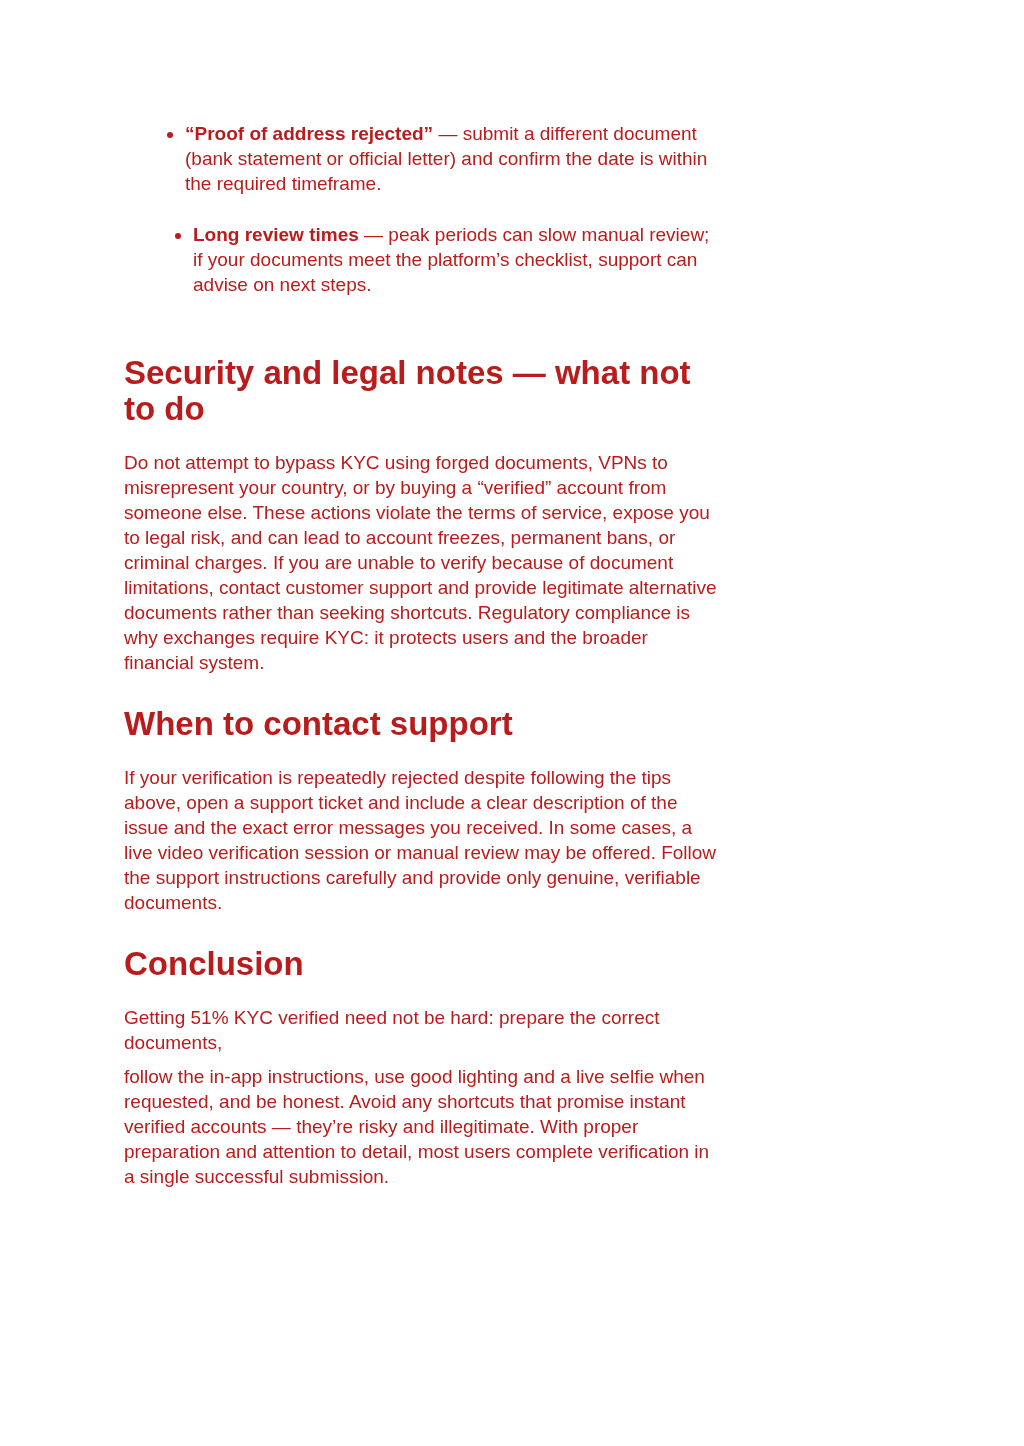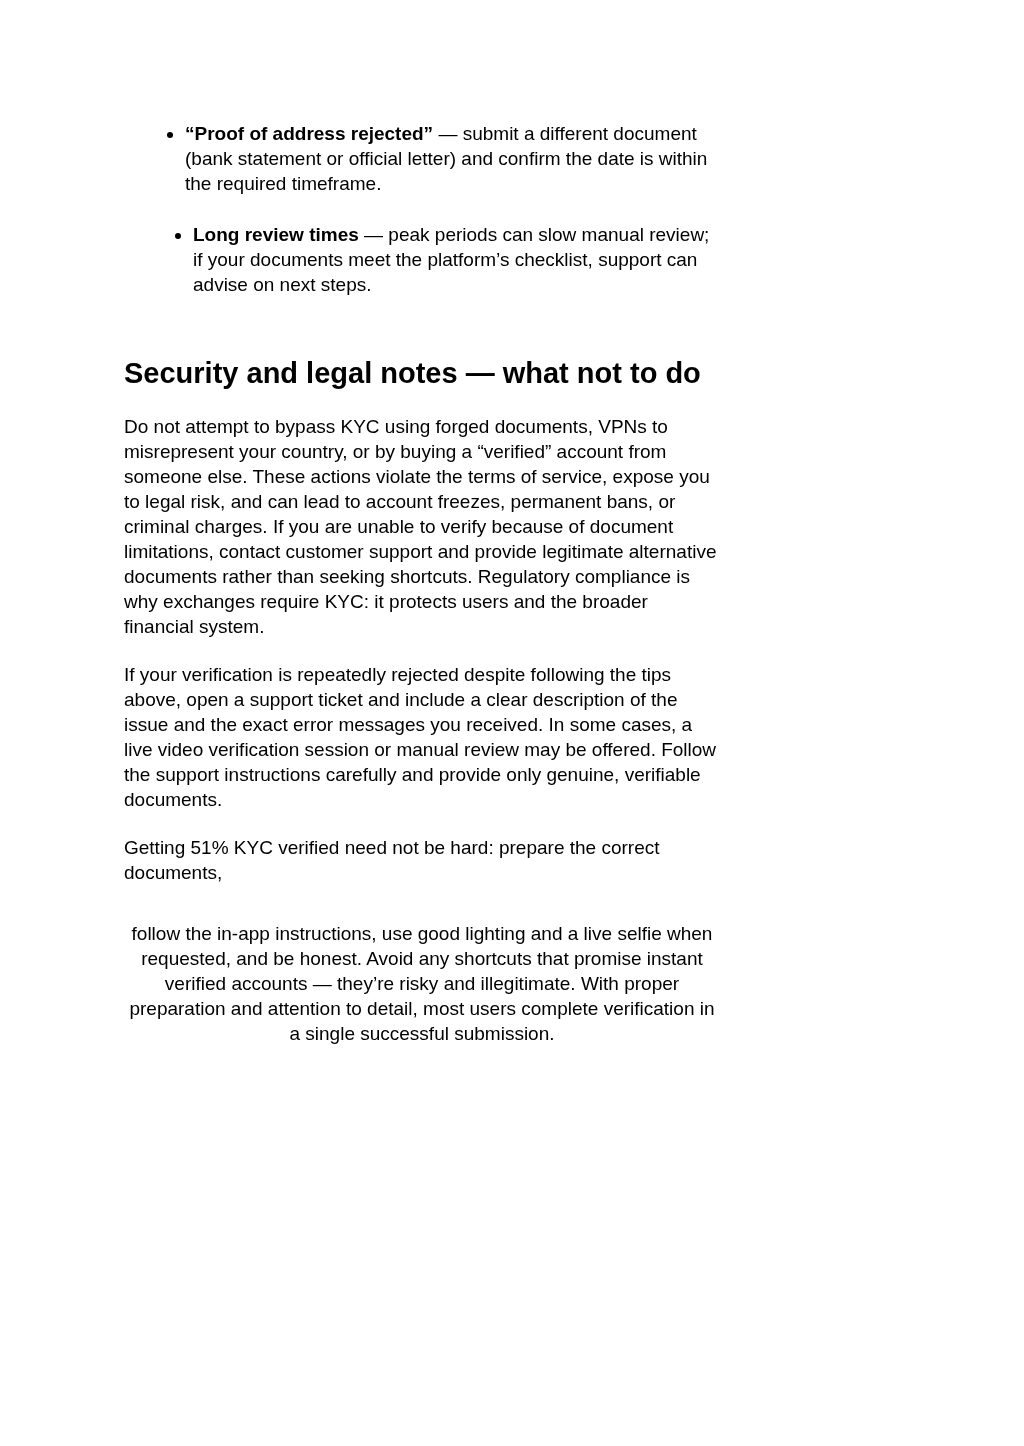--- a/index.html
+++ b/index.html
@@ -7,21 +7,21 @@
     padding: 0;
     background: #ffffff;
   }
   .page {
     position: relative;
     width: 844px;
     height: 1446px;
     background: #ffffff;
     overflow: hidden;
     font-family: "Liberation Sans", sans-serif;
-    color: #000000;
+    color: #b91c1c;
   }
   .content {
     padding: 121px 124px 0 124px;
     font-size: 19px;
     line-height: 25px;
   }
   ul.bullets {
     margin: 0;
     padding: 0 0 0 61px;
     list-style: disc outside;
@@ -30,34 +30,33 @@
     padding-left: 0;
   }
   ul.bullets li + li {
     margin-top: 26px;
     margin-left: 8px;
   }
   .b {
     font-weight: bold;
   }
   h1.sec-heading {
-    font-size: 29px;
+    font-size: 33px;
     line-height: 36px;
     font-weight: bold;
     margin: 31px 0 0 0;
   }
   h1.sec-heading.after-list {
     margin-top: 58px;
   }
   .content p {
     margin: 23px 0 0 0;
   }
   .content p + p {
-    margin-top: 36px;
-    text-align: center;
+    margin-top: 9px;
   }
 </style>
 </head>
 <body>
 
 <div class="page">
   <div class="content">
 
     <ul class="bullets">
       <li>
@@ -67,22 +66,24 @@
         <span class="b">Long review times</span><span> — peak periods can slow manual review; if your documents meet the platform’s checklist, support can advise on next steps.</span>
       </li>
     </ul>
 
     <section>
       <h1 class="sec-heading after-list">Security and legal notes — what not to do</h1>
       <p>Do not attempt to bypass KYC using forged documents, VPNs to misrepresent your country, or by buying a “verified” account from someone else. These actions violate the terms of service, expose you to legal risk, and can lead to account freezes, permanent bans, or criminal charges. If you are unable to verify because of document limitations, contact customer support and provide legitimate alternative documents rather than seeking shortcuts. Regulatory compliance is why exchanges require KYC: it protects users and the broader financial system.</p>
     </section>
 
     <section>
+      <h1 class="sec-heading">When to contact support</h1>
       <p>If your verification is repeatedly rejected despite following the tips above, open a support ticket and include a clear description of the issue and the exact error messages you received. In some cases, a live video verification session or manual review may be offered. Follow the support instructions carefully and provide only genuine, verifiable documents.</p>
     </section>
 
     <section>
+      <h1 class="sec-heading">Conclusion</h1>
       <p>Getting 51% KYC verified need not be hard: prepare the correct documents,</p>
       <p>follow the in-app instructions, use good lighting and a live selfie when requested, and be honest. Avoid any shortcuts that promise instant verified accounts — they’re risky and illegitimate. With proper preparation and attention to detail, most users complete verification in a single successful submission.</p>
     </section>
 
   </div>
 </div>
 
 </body></html>

